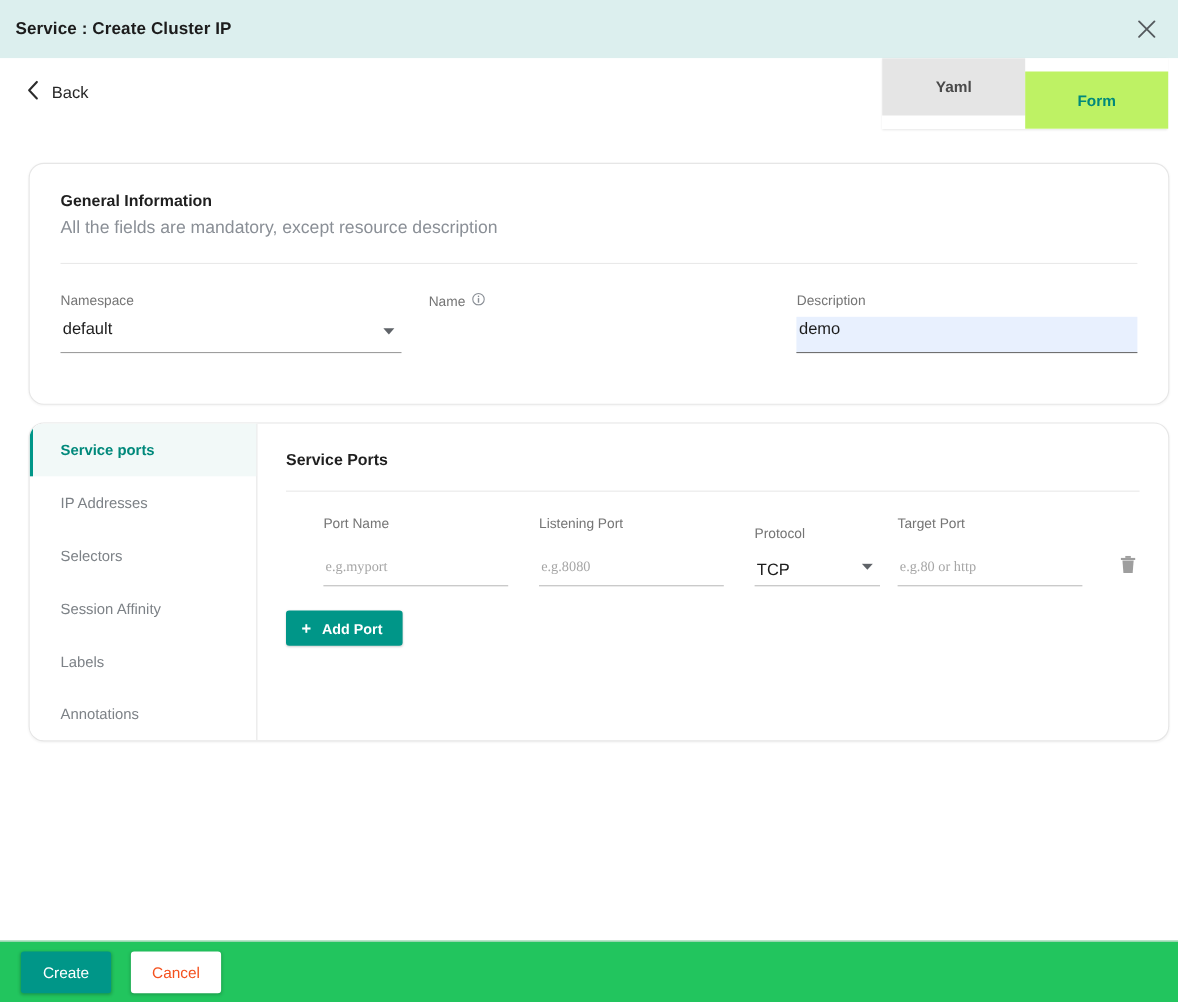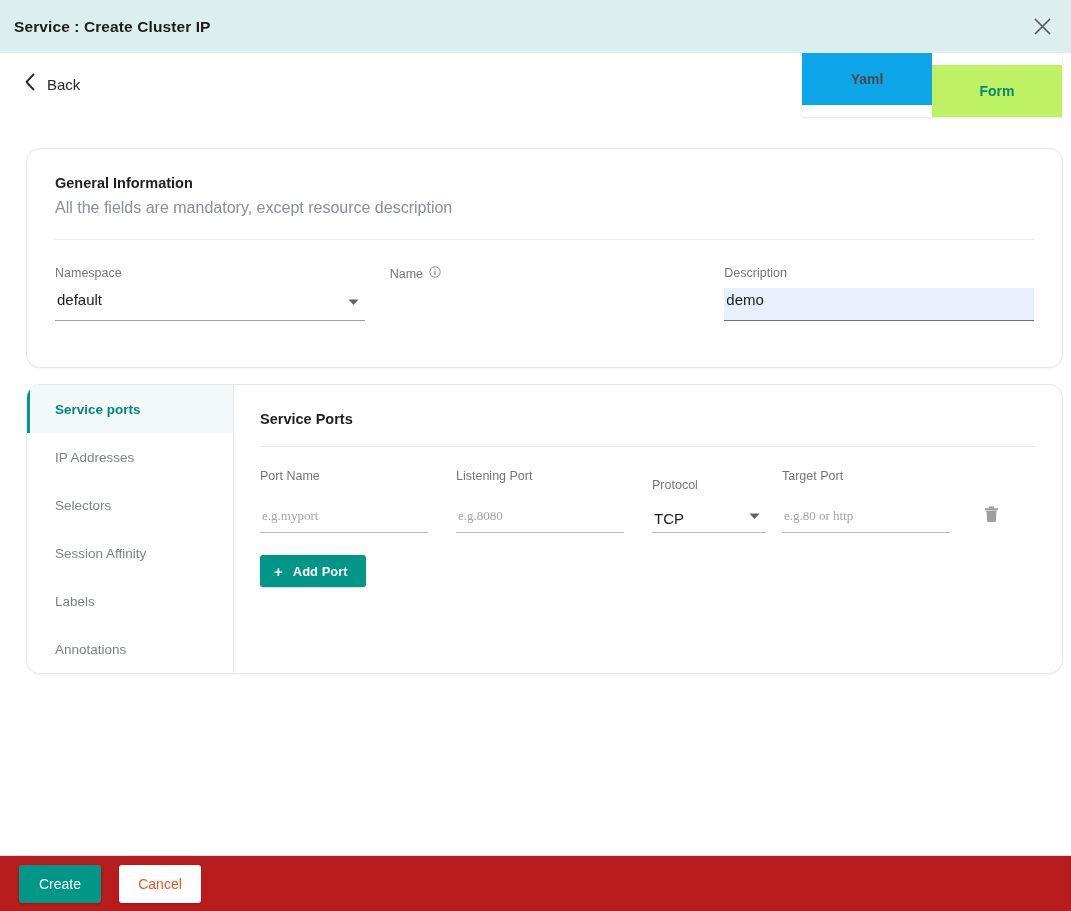--- a/index.html
+++ b/index.html
@@ -72,21 +72,21 @@
     width: 130px;
     height: 52px;
     display: flex;
     align-items: center;
     justify-content: center;
     font-size: 14px;
     font-weight: bold;
     cursor: pointer;
     user-select: none;
   }
-  .tab.yaml { background: #0ea5e9; color: #4a4a4a; }
+  .tab.yaml { background: #e5e5e5; color: #4a4a4a; }
   .tab.form { background: #bef264; color: #00897b; margin-top: 12px; }
 
   
   .card {
     background: #fff;
     border: 1px solid #e6e6e6;
     border-radius: 14px;
     box-shadow: 0 1px 2px rgba(0,0,0,.04);
   }
   .general-card {
@@ -201,20 +201,21 @@
   }
   .panel-hr {
     height: 1px;
     background: #e9e9e9;
     margin: 19px 0 0 0;
   }
   .ports-row {
     display: flex;
     align-items: flex-end;
     margin-top: 22px;
+    justify-content: flex-end;
   }
   .port-col { position: relative; }
   .port-label {
     font-size: 12.5px;
     color: #757575;
     margin-bottom: 18px;
   }
   .port-input {
     width: 100%;
     border: none;
@@ -257,21 +258,21 @@
     cursor: pointer;
     box-shadow: 0 1px 2px rgba(0,0,0,.18);
   }
   .plus-sign { font-size: 15px; font-weight: bold; line-height: 1; }
 
   
   .footer {
     position: absolute;
     left: 0; right: 0; bottom: 0;
     height: 56px;
-    background: #b91c1c;
+    background: #22c55e;
     border-top: 1px solid #e4e4e4;
     display: flex;
     align-items: center;
     padding-left: 19px;
     gap: 18px;
   }
   .btn-create {
     background: #009688;
     color: #fff;
     border: none;

